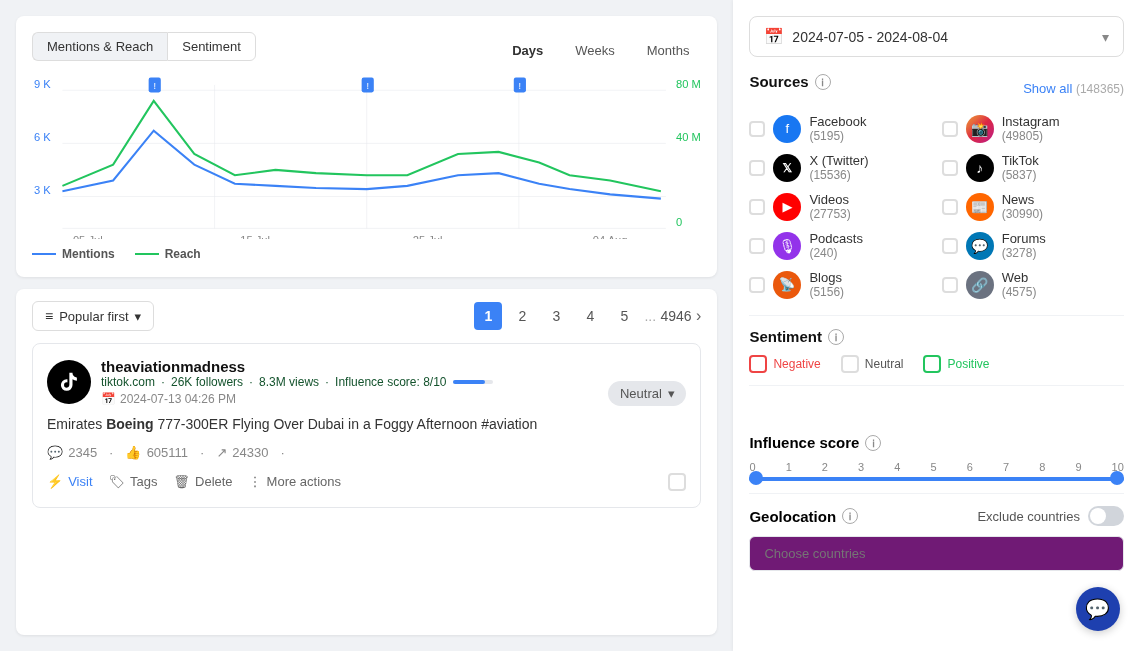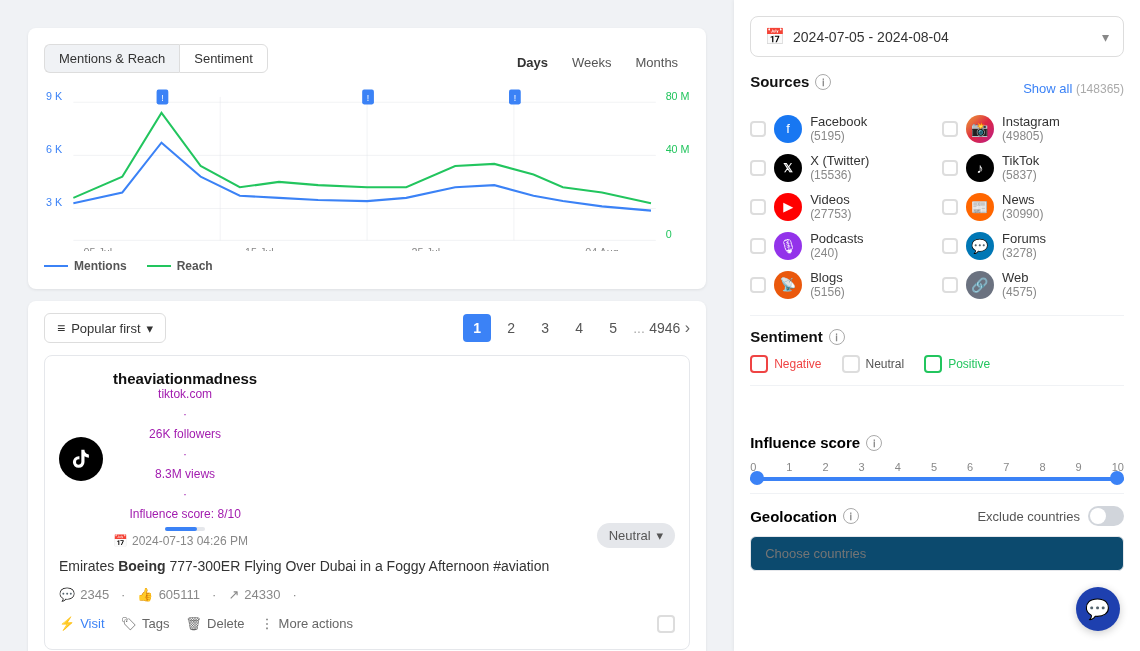--- a/index.html
+++ b/index.html
@@ -1,28 +1,28 @@
 <!DOCTYPE html>
 <html><head>
   <meta charset="utf-8">
   <style>
     * { box-sizing: border-box; margin: 0; padding: 0; }
     body { font-family: -apple-system, BlinkMacSystemFont, 'Segoe UI', sans-serif; background: #f0f2f5; display: flex; height: 651px; width: 1140px; overflow: hidden; }
     
     
-    .left-panel { width: 796px; padding: 28px; display: flex; flex-direction: column; gap: 12px; }
+    .left-panel { width: 796px; padding: 16px; display: flex; flex-direction: column; gap: 12px; }
     
     
     .chart-card { background: #fff; border-radius: 8px; padding: 16px; box-shadow: 0 1px 3px rgba(0,0,0,0.08); }
     .chart-tabs { display: flex; gap: 0; margin-bottom: 8px; }
     .chart-tab { padding: 6px 14px; border: 1px solid #ddd; background: #fff; font-size: 13px; cursor: pointer; color: #333; }
     .chart-tab:first-child { border-radius: 6px 0 0 6px; border-right: none; }
     .chart-tab:last-child { border-radius: 0 6px 6px 0; }
     .chart-tab.active { background: #f0f2f5; font-weight: 500; }
-    .chart-controls { display: flex; gap: 0; margin-left: auto; }
+    .chart-controls { display: flex; gap: 8px; margin-left: auto; }
     .chart-header { display: flex; align-items: center; justify-content: space-between; }
     .period-btn { padding: 5px 12px; border: none; background: transparent; font-size: 13px; cursor: pointer; color: #555; border-radius: 4px; }
     .period-btn.active { color: #333; font-weight: 600; }
     .chart-hint { text-align: center; font-size: 12px; color: #aaa; margin-bottom: 8px; }
     .chart-area { position: relative; height: 170px; }
     svg.chart-svg { width: 100%; height: 100%; }
     .chart-legend { display: flex; gap: 20px; margin-top: 8px; }
     .legend-item { display: flex; align-items: center; gap: 6px; font-size: 12px; color: #555; font-weight: bold; }
     .legend-line { width: 24px; height: 2px; }
     
@@ -38,21 +38,21 @@
     .page-arrow { cursor: pointer; color: #666; font-size: 16px; }
     
     
     .post-item { border: 1px solid #e5e7eb; border-radius: 8px; padding: 14px; }
     .post-header { display: flex; align-items: flex-end; justify-content: space-between; margin-bottom: 8px; }
     .post-author { display: flex; align-items: center; gap: 10px; }
     .avatar { width: 44px; height: 44px; border-radius: 50%; background: #000; display: flex; align-items: center; justify-content: center; flex-shrink: 0; }
     .avatar-tiktok { width: 22px; height: 22px; fill: #fff; }
     .author-info { display: flex; flex-direction: column; }
     .author-name { font-weight: 700; font-size: 15px; color: #111; }
-    .author-meta { font-size: 12px; color: #a21caf; display: flex; align-items: center; gap: 6px; flex-wrap: wrap; flex-direction: column; }
+    .author-meta { font-size: 12px; color: #14532d; display: flex; align-items: center; gap: 6px; flex-wrap: wrap; }
     .influence-bar { display: inline-flex; align-items: center; gap: 4px; }
     .bar-track { width: 40px; height: 4px; background: #e5e7eb; border-radius: 2px; }
     .bar-fill { height: 4px; background: #3b82f6; border-radius: 2px; width: 80%; }
     .author-date { font-size: 12px; color: #888; display: flex; align-items: center; gap: 4px; margin-top: 3px; }
     .sentiment-badge { display: flex; align-items: center; gap: 6px; padding: 5px 12px; background: #e5e7eb; border-radius: 20px; font-size: 13px; color: #555; cursor: pointer; }
     .post-text { font-size: 14px; color: #333; margin-bottom: 10px; line-height: 1.5; }
     .post-text strong { font-weight: 700; }
     .post-stats { display: flex; align-items: center; gap: 12px; font-size: 13px; color: #888; margin-bottom: 10px; }
     .stat-item { display: flex; align-items: center; gap: 5px; }
     .post-actions { display: flex; align-items: center; justify-content: space-between; }
@@ -110,21 +110,21 @@
     .slider-fill { position: absolute; left: 0; top: 0; height: 4px; background: #3b82f6; border-radius: 2px; width: 100%; }
     .slider-thumb-left { position: absolute; left: 0; top: -6px; width: 14px; height: 14px; background: #3b82f6; border-radius: 50%; cursor: pointer; }
     .slider-thumb-right { position: absolute; right: 0; top: -6px; width: 14px; height: 14px; background: #3b82f6; border-radius: 50%; cursor: pointer; }
     
     
     .geo-header { display: flex; align-items: center; justify-content: space-between; margin-bottom: 10px; }
     .geo-title { font-weight: 700; font-size: 15px; display: flex; align-items: center; gap: 6px; }
     .exclude-label { font-size: 13px; color: #555; }
     .toggle { width: 36px; height: 20px; background: #d1d5db; border-radius: 10px; position: relative; cursor: pointer; }
     .toggle-knob { width: 16px; height: 16px; background: #fff; border-radius: 50%; position: absolute; top: 2px; left: 2px; transition: left 0.2s; }
-    .country-input { width: 100%; padding: 9px 14px; border: 1px solid #e5e7eb; border-radius: 6px; font-size: 13px; color: #aaa; background: #0c4a6e; }
+    .country-input { width: 100%; padding: 9px 14px; border: 1px solid #e5e7eb; border-radius: 6px; font-size: 13px; color: #aaa; background: #701a75; }
     
     
     .chat-btn { position: fixed; bottom: 20px; right: 20px; width: 44px; height: 44px; background: #1e40af; border-radius: 50%; display: flex; align-items: center; justify-content: center; cursor: pointer; color: #fff; font-size: 20px; box-shadow: 0 2px 8px rgba(0,0,0,0.2); }
     
     .info-icon { display: inline-flex; align-items: center; justify-content: center; width: 16px; height: 16px; border-radius: 50%; border: 1.5px solid #aaa; font-size: 10px; color: #888; cursor: pointer; }
   </style>
 </head>
 <body>
 
 <div class="left-panel">

